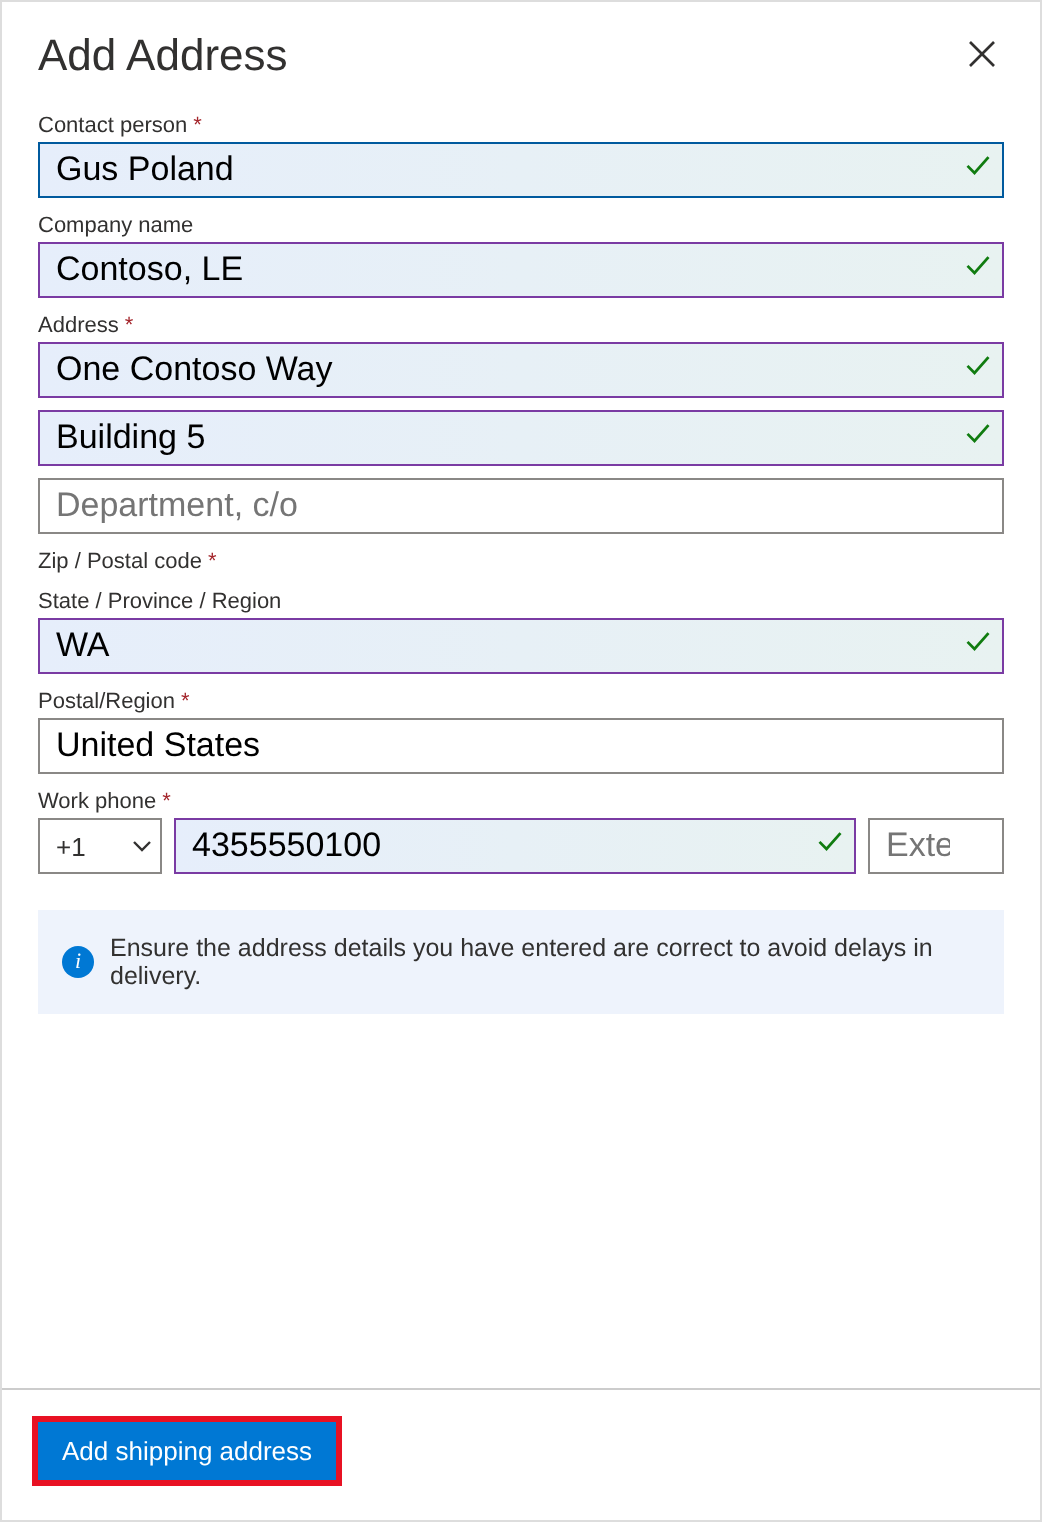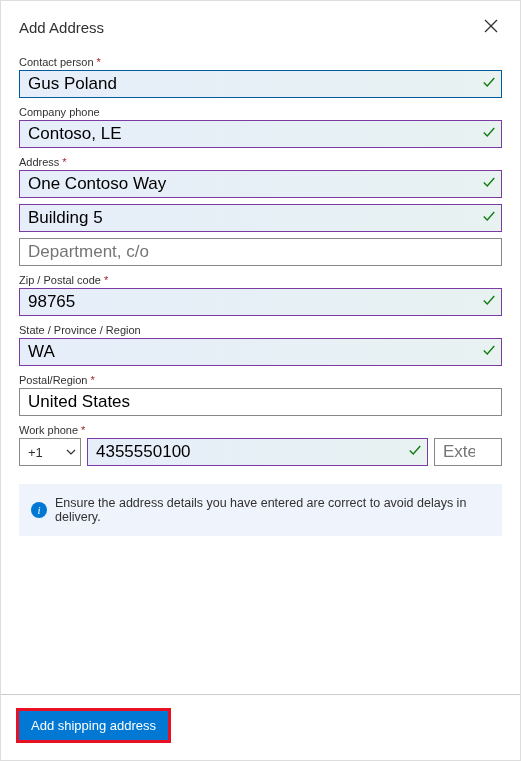--- a/index.html
+++ b/index.html
@@ -1,19 +1,19 @@
 <!DOCTYPE html>
 <html><head>
 <meta charset="utf-8">
 <style>
   * { box-sizing: border-box; margin: 0; padding: 0; }
   html, body { width: 521px; height: 761px; font-family: "Segoe UI", Arial, sans-serif; background: #fff; color: #323130; }
   .panel { display: flex; flex-direction: column; height: 100%; border: 1px solid #ddd; }
   .header { display: flex; align-items: center; justify-content: space-between; padding: 14px 18px 10px 18px; }
-  .header h1 { font-size: 15px; font-weight: 400; }
+  .header h1 { font-size: 22px; font-weight: 400; }
   .close-btn { background: none; border: none; cursor: pointer; padding: 4px; color: #323130; }
   .close-btn svg { width: 14px; height: 14px; }
   .content { padding: 6px 18px 0 18px; flex: 1; overflow: auto; }
   .field { margin-bottom: 8px; }
   .label { font-size: 11px; color: #323130; margin-bottom: 2px; display: flex; gap: 3px; }
   .req { color: #a4262c; }
   .input-wrap { position: relative; }
   .input-wrap input {
     width: 100%; height: 28px; padding: 4px 26px 4px 8px; font-size: 17px;
     border: 1px solid #8a8886; outline: none; background: #fff;
@@ -82,21 +82,21 @@
       <div class="input-wrap validated focused">
         <input type="text" value="Gus Poland" style="">
         <span class="check"><svg viewBox="0 0 16 16" stroke="currentColor" stroke-width="1.6" fill="none">
               <polyline points="2,8.5 6,12.5 14,3.5"></polyline>
             </svg></span>
       </div>
     </div>
 
     <div class="field">
       <div class="label">
-        <span>Company phone</span>
+        <span>Company name</span>
       </div>
       <div class="input-wrap validated">
         <input type="text" value="Contoso, LE" style="">
         <span class="check"><svg viewBox="0 0 16 16" stroke="currentColor" stroke-width="1.6" fill="none">
               <polyline points="2,8.5 6,12.5 14,3.5"></polyline>
             </svg></span>
       </div>
     </div>
 
     <div class="field stack-inputs">
@@ -118,26 +118,20 @@
       </div>
       <div class="input-wrap">
         <input type="text" placeholder="Department, c/o" style="">
       </div>
     </div>
 
     <div class="field">
       <div class="label">
         <span>Zip / Postal code</span>
         <span class="req">*</span>
-      </div>
-      <div class="input-wrap validated">
-        <input type="text" value="98765" style="">
-        <span class="check"><svg viewBox="0 0 16 16" stroke="currentColor" stroke-width="1.6" fill="none">
-              <polyline points="2,8.5 6,12.5 14,3.5"></polyline>
-            </svg></span>
       </div>
     </div>
 
 
     <div class="field">
       <div class="label">
         <span>State / Province / Region</span>
       </div>
       <div class="input-wrap validated">
         <input type="text" value="WA" style="">

